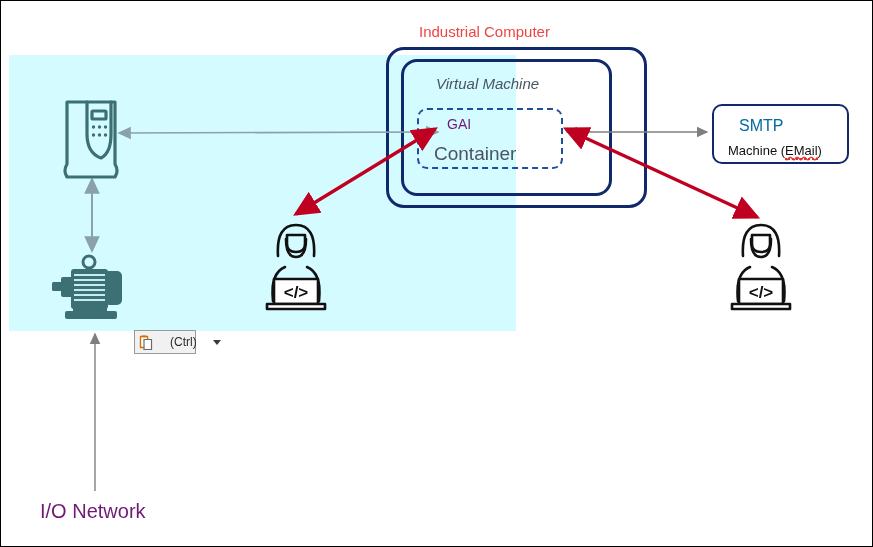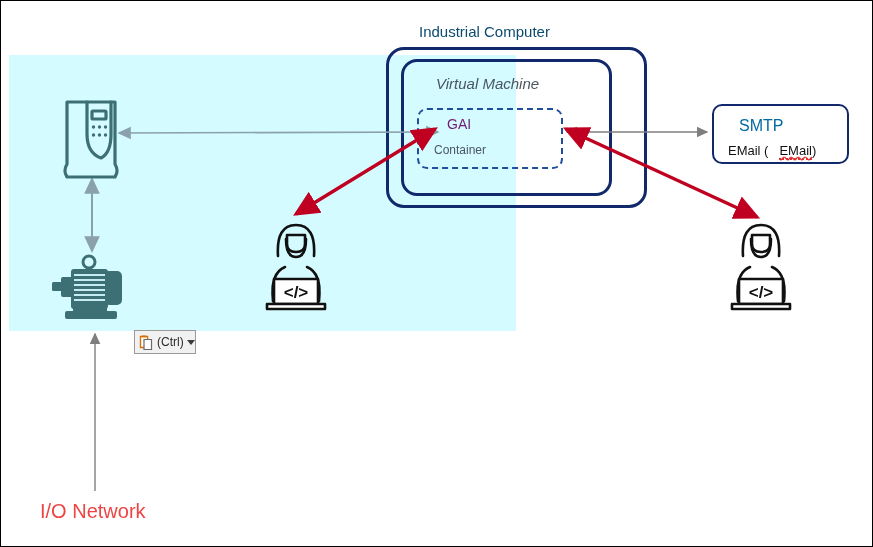--- a/index.html
+++ b/index.html
@@ -26,57 +26,56 @@
   #vm-box{left:400px;top:58px;width:211px;height:137px;border-width:3px;border-radius:16px;}
 
   #gai-box{
     left:416px;top:107px;width:146px;height:61px;
     border:2px dashed #1f4e9c;border-radius:10px;box-sizing:border-box;
   }
 
   
   .lbl{white-space:nowrap;}
   #industrial-label{
-    left:418px;top:22px;font-size:15px;color:#0c4a6e;
+    left:418px;top:22px;font-size:15px;color:#ef4444;
   }
   #vm-label{
     left:435px;top:74px;font-size:15px;color:#4a5560;font-style:italic;
   }
   #gai-label{
     left:446px;top:115px;font-size:14px;color:#701a75;
   }
   #container-label{
-    left:433px;top:142px;font-size:12px;color:#4a5560;
+    left:433px;top:142px;font-size:19px;color:#4a5560;
   }
   #io-network-label{
-    left:39px;top:510px;font-size:20px;color:#ef4444;transform:translateY(-50%);
+    left:39px;top:510px;font-size:20px;color:#701a75;transform:translateY(-50%);
   }
 
   
   #smtp-box{
     left:711px;top:103px;width:137px;height:60px;
     border:2px solid #11296b;border-radius:10px;box-sizing:border-box;
     background:#ffffff;
   }
   #smtp-title{left:738px;top:116px;font-size:16px;color:#0369a1;}
   #smtp-sub{left:727px;top:142px;font-size:13px;color:#111111;}
   #smtp-sub .spell{
     border-bottom:2px dotted #e03030;
     text-decoration:underline;
     text-decoration-color:#e03030;
     text-decoration-style:wavy;
     text-decoration-skip-ink:none;
-    margin-left:11px;
   }
 
   
   #paste-tag{
     left:133px;top:329px;width:62px;height:24px;
     border:1px solid #9a9a9a;background:#f1f1f1;
-    display:flex;align-items:center;gap:3px;padding:0 3px;box-sizing:border-box;
+    display:flex;align-items:center;gap:16px;padding:0 3px;box-sizing:border-box;
   }
   #paste-tag .ctrl-text{font-size:12px;color:#2b2b2b;}
   #paste-tag .caret{
     width:0;height:0;border-left:4px solid transparent;border-right:4px solid transparent;
     border-top:5px solid #3b3b3b;
   }
 
   svg{display:block;overflow:visible;}
   #vector-layer{left:0;top:0;width:873px;height:547px;pointer-events:none;}
 </style>
@@ -182,21 +181,21 @@
   </svg>
 
   <div class="abs lbl" id="industrial-label">Industrial Computer</div>
   <div class="abs lbl" id="vm-label">Virtual Machine</div>
   <div class="abs lbl" id="gai-label">GAI</div>
   <div class="abs lbl" id="container-label">Container</div>
   <div class="abs lbl" id="io-network-label">I/O Network</div>
 
   <div class="abs" id="smtp-box"></div>
   <div class="abs lbl" id="smtp-title">SMTP</div>
-  <div class="abs lbl" id="smtp-sub"><span>EMail (</span><span class="spell">EMail</span><span>)</span></div>
+  <div class="abs lbl" id="smtp-sub"><span>Machine (</span><span class="spell">EMail</span><span>)</span></div>
 
   <div class="abs" id="paste-tag">
     <svg width="16" height="17" viewBox="0 0 16 17">
       <path d="M2.5,2.5 L9.5,2.5 L9.5,13.5 L2.5,13.5 Z" fill="#ffffff" stroke="#d2700a" stroke-width="1.4"></path>
       <path d="M4.4,1.4 L7.6,1.4 L7.6,3.4 L4.4,3.4 Z" fill="#d2700a"></path>
       <path d="M6,5.5 L13.5,5.5 L13.5,15.5 L6,15.5 Z" fill="#ffffff" stroke="#6b6b6b" stroke-width="1.2"></path>
     </svg>
     <span class="ctrl-text">(Ctrl)</span>
     <span class="caret"></span>
   </div>

